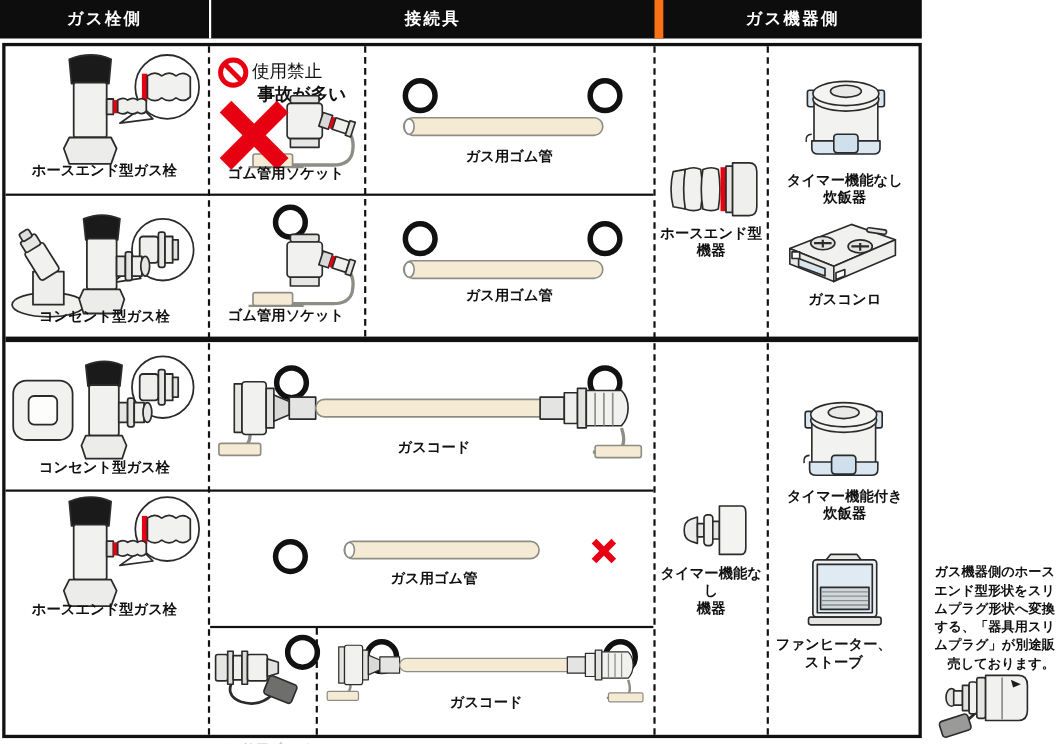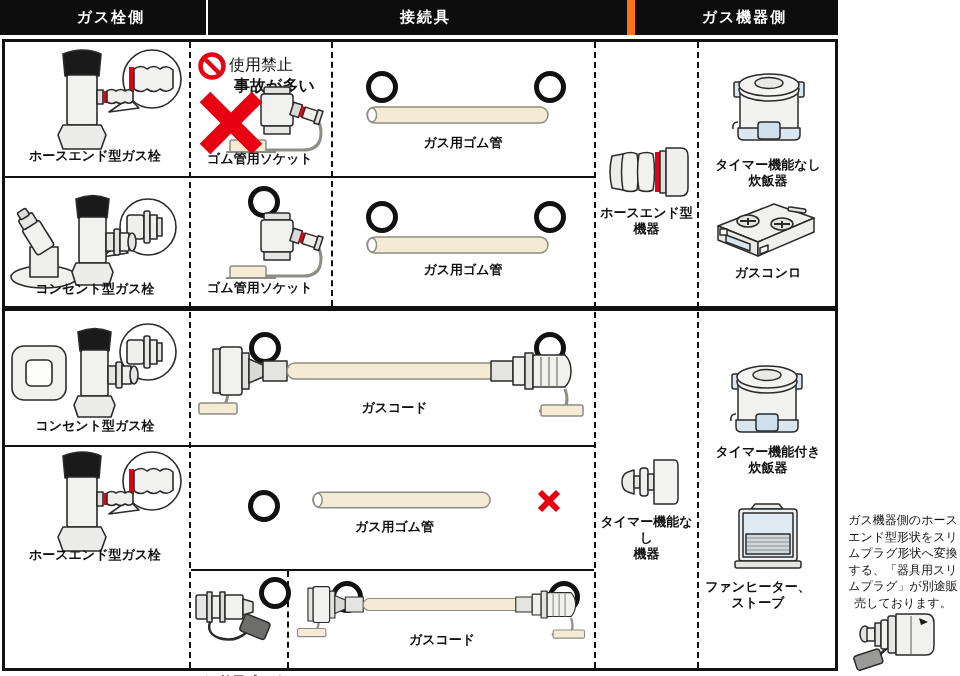--- a/index.html
+++ b/index.html
@@ -1,38 +1,38 @@
 <!DOCTYPE html>
 <html><head>
 <meta charset="utf-8">
 <style>
   html,body{margin:0;padding:0;background:#fff;}
   #page{position:relative;width:960px;height:676px;background:#fff;overflow:hidden;
         font-family:"DejaVu Sans","Liberation Sans",sans-serif;color:#111;}
   
   .hdr{position:absolute;left:0;top:0;width:838px;height:35px;display:flex;background:#0d0d0d;}
   .hdr .hcell{display:flex;align-items:center;justify-content:center;color:#fff;
-        font-size:15px;font-weight:bold;letter-spacing:2px;padding-left:16px;}
+        font-size:15px;font-weight:bold;letter-spacing:2px;}
   .hdr .h1{width:190px;border-right:2px solid #fff;}
   .hdr .h2{width:403px;border-right:8px solid #f97316;}
   .hdr .h3{flex:1;}
   
   .frame{position:absolute;left:2px;top:39px;width:836px;height:632px;
         border:3px solid #111;box-sizing:border-box;}
   .vdash{position:absolute;width:0;border-left:2px dashed #111;}
   .hline{position:absolute;height:0;border-top:2px solid #111;}
   .hthick{position:absolute;height:0;border-top:5px solid #111;}
   
   .lbl{position:absolute;font-size:13px;font-weight:bold;text-align:center;line-height:16px;}
   .lbl2{white-space:pre-line;}
   .small{font-size:12px;}
   .ban-title{position:absolute;font-size:16px;font-weight:normal;}
   .ban-sub{position:absolute;font-size:16px;font-weight:bold;}
-  .note{position:absolute;left:847px;top:512px;width:112px;font-size:12px;font-weight:normal;
-        line-height:16.5px;text-align:center;}
+  .note{position:absolute;left:847px;top:512px;width:112px;font-size:12px;font-weight:bold;
+        line-height:16.5px;text-align:right;}
   
   .oring{position:absolute;width:22px;height:22px;border:5px solid #111;border-radius:50%;
         background:#fff;box-sizing:content-box;}
   .abs{position:absolute;}
   svg{display:block;}
 </style>
 </head>
 <body>
 
 <div id="page">

